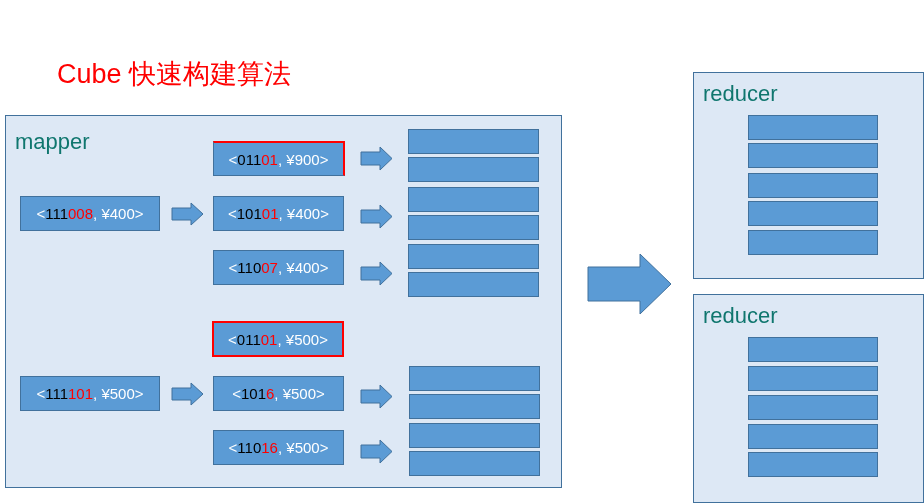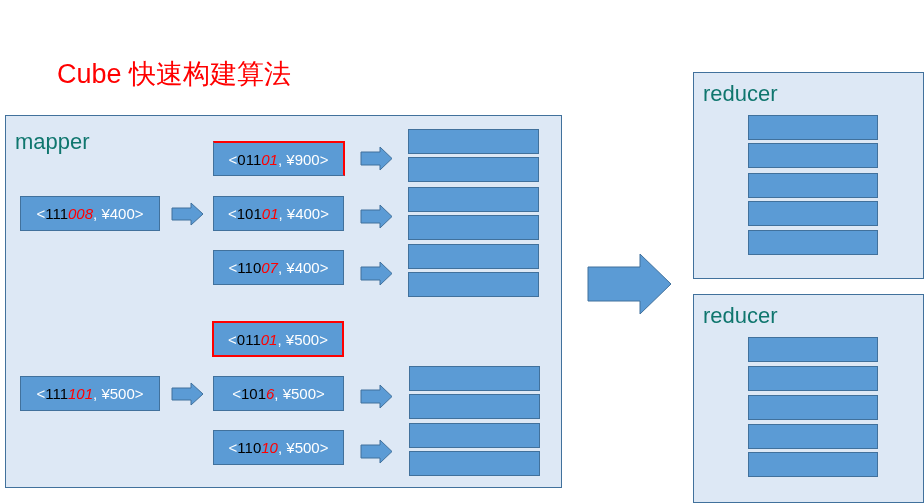--- a/index.html
+++ b/index.html
@@ -6,21 +6,21 @@
     body { width:924px; height:503px; position:relative; overflow:hidden;
            font-family:"Liberation Sans", sans-serif; }
     .title { position:absolute; left:57px; top:8px; font-size:27px; color:#ff0000; white-space:nowrap;margin-top:48px; }
     .panel { position:absolute; background:#dde8f5; border:1px solid #41719c; box-sizing:border-box; }
     .panel-label { position:absolute; font-size:22px; color:#0f766e; }
     .kv { position:absolute; background:#5b9bd5; border:1px solid #41719c; box-sizing:border-box;
           color:#fff; font-size:15px; display:flex; align-items:center; justify-content:center; white-space:nowrap; }
     .kv.hl { border:2px solid #ff0000; }
     .kv.hl-partial { border-top:2px solid #ff0000; border-right:2px solid #ff0000; }
     .y { color:#000000; }
-    .r { color:#ff0000;font-style:italic; }
+    .r { color:#ff0000; }
     .bar { position:absolute; background:#5b9bd5; border:1px solid #41719c; box-sizing:border-box; }
     .arrow { position:absolute; }
   </style>
 </head>
 <body>
 
 <div class="title">Cube 快速构建算法</div>
 
 <div class="panel" style="left:5px;top:115px;width:557px;height:373px;">
   <div class="panel-label" style="left:9px;top:13px;">mapper</div>
@@ -67,21 +67,21 @@
 </div>
 <div class="kv" style="left:213px;top:376px;width:131px;height:35px;">
   <span>&lt;</span>
     <span class="y">101</span>
     <span class="r">6</span>
     <span>, ¥500&gt;</span>
 </div>
 <div class="kv" style="left:213px;top:430px;width:131px;height:35px;">
   <span>&lt;</span>
     <span class="y">110</span>
-    <span class="r">10</span>
+    <span class="r">16</span>
     <span>, ¥500&gt;</span>
 </div>
 
 <svg class="arrow" style="left:171px;top:202px;" width="33" height="24" viewBox="0 0 33 24">
     <path d="M1 6 H20 V1 L32 12 L20 23 V18 H1 Z" fill="#5b9bd5" stroke="#41719c" stroke-width="1"></path>
   </svg>
 <svg class="arrow" style="left:171px;top:382px;" width="33" height="24" viewBox="0 0 33 24">
     <path d="M1 6 H20 V1 L32 12 L20 23 V18 H1 Z" fill="#5b9bd5" stroke="#41719c" stroke-width="1"></path>
   </svg>
 <svg class="arrow" style="left:360px;top:146px;" width="33" height="25" viewBox="0 0 33 25">

